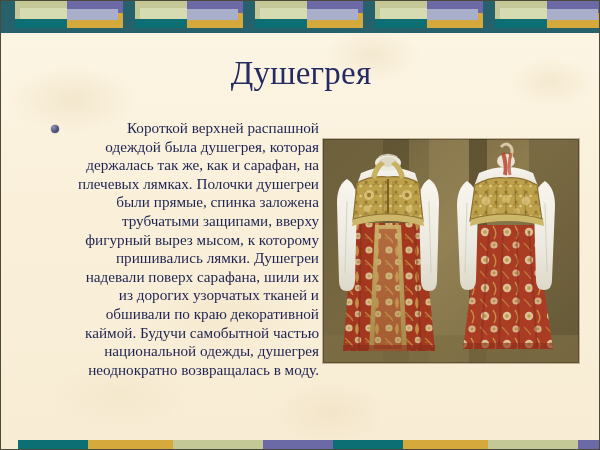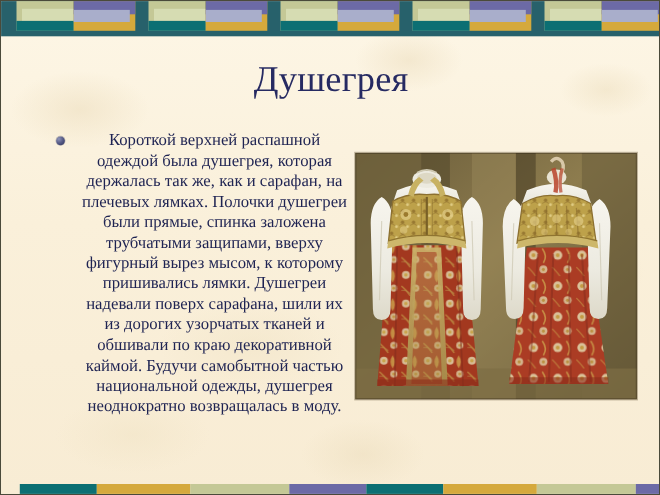--- a/index.html
+++ b/index.html
@@ -149,21 +149,21 @@
     border-radius: 50%;
     background: radial-gradient(circle at 32% 30%, #8f94b8 0%, #555a86 48%, #2f3357 100%);
     box-shadow: 0 0 0 0.5px rgba(60,60,90,0.35);
   }
   .para {
     flex: 1 1 auto;
     font-family: "Liberation Serif", serif;
     font-size: 15.2px;
     line-height: 18.6px;
     color: #1e2352;
-    text-align: center;
+    text-align: right;
     white-space: pre-line;
   }
 
   
   .photo {
     position: absolute;
     left: 322px;
     top: 138px;
     width: 256px;
     height: 224px;

